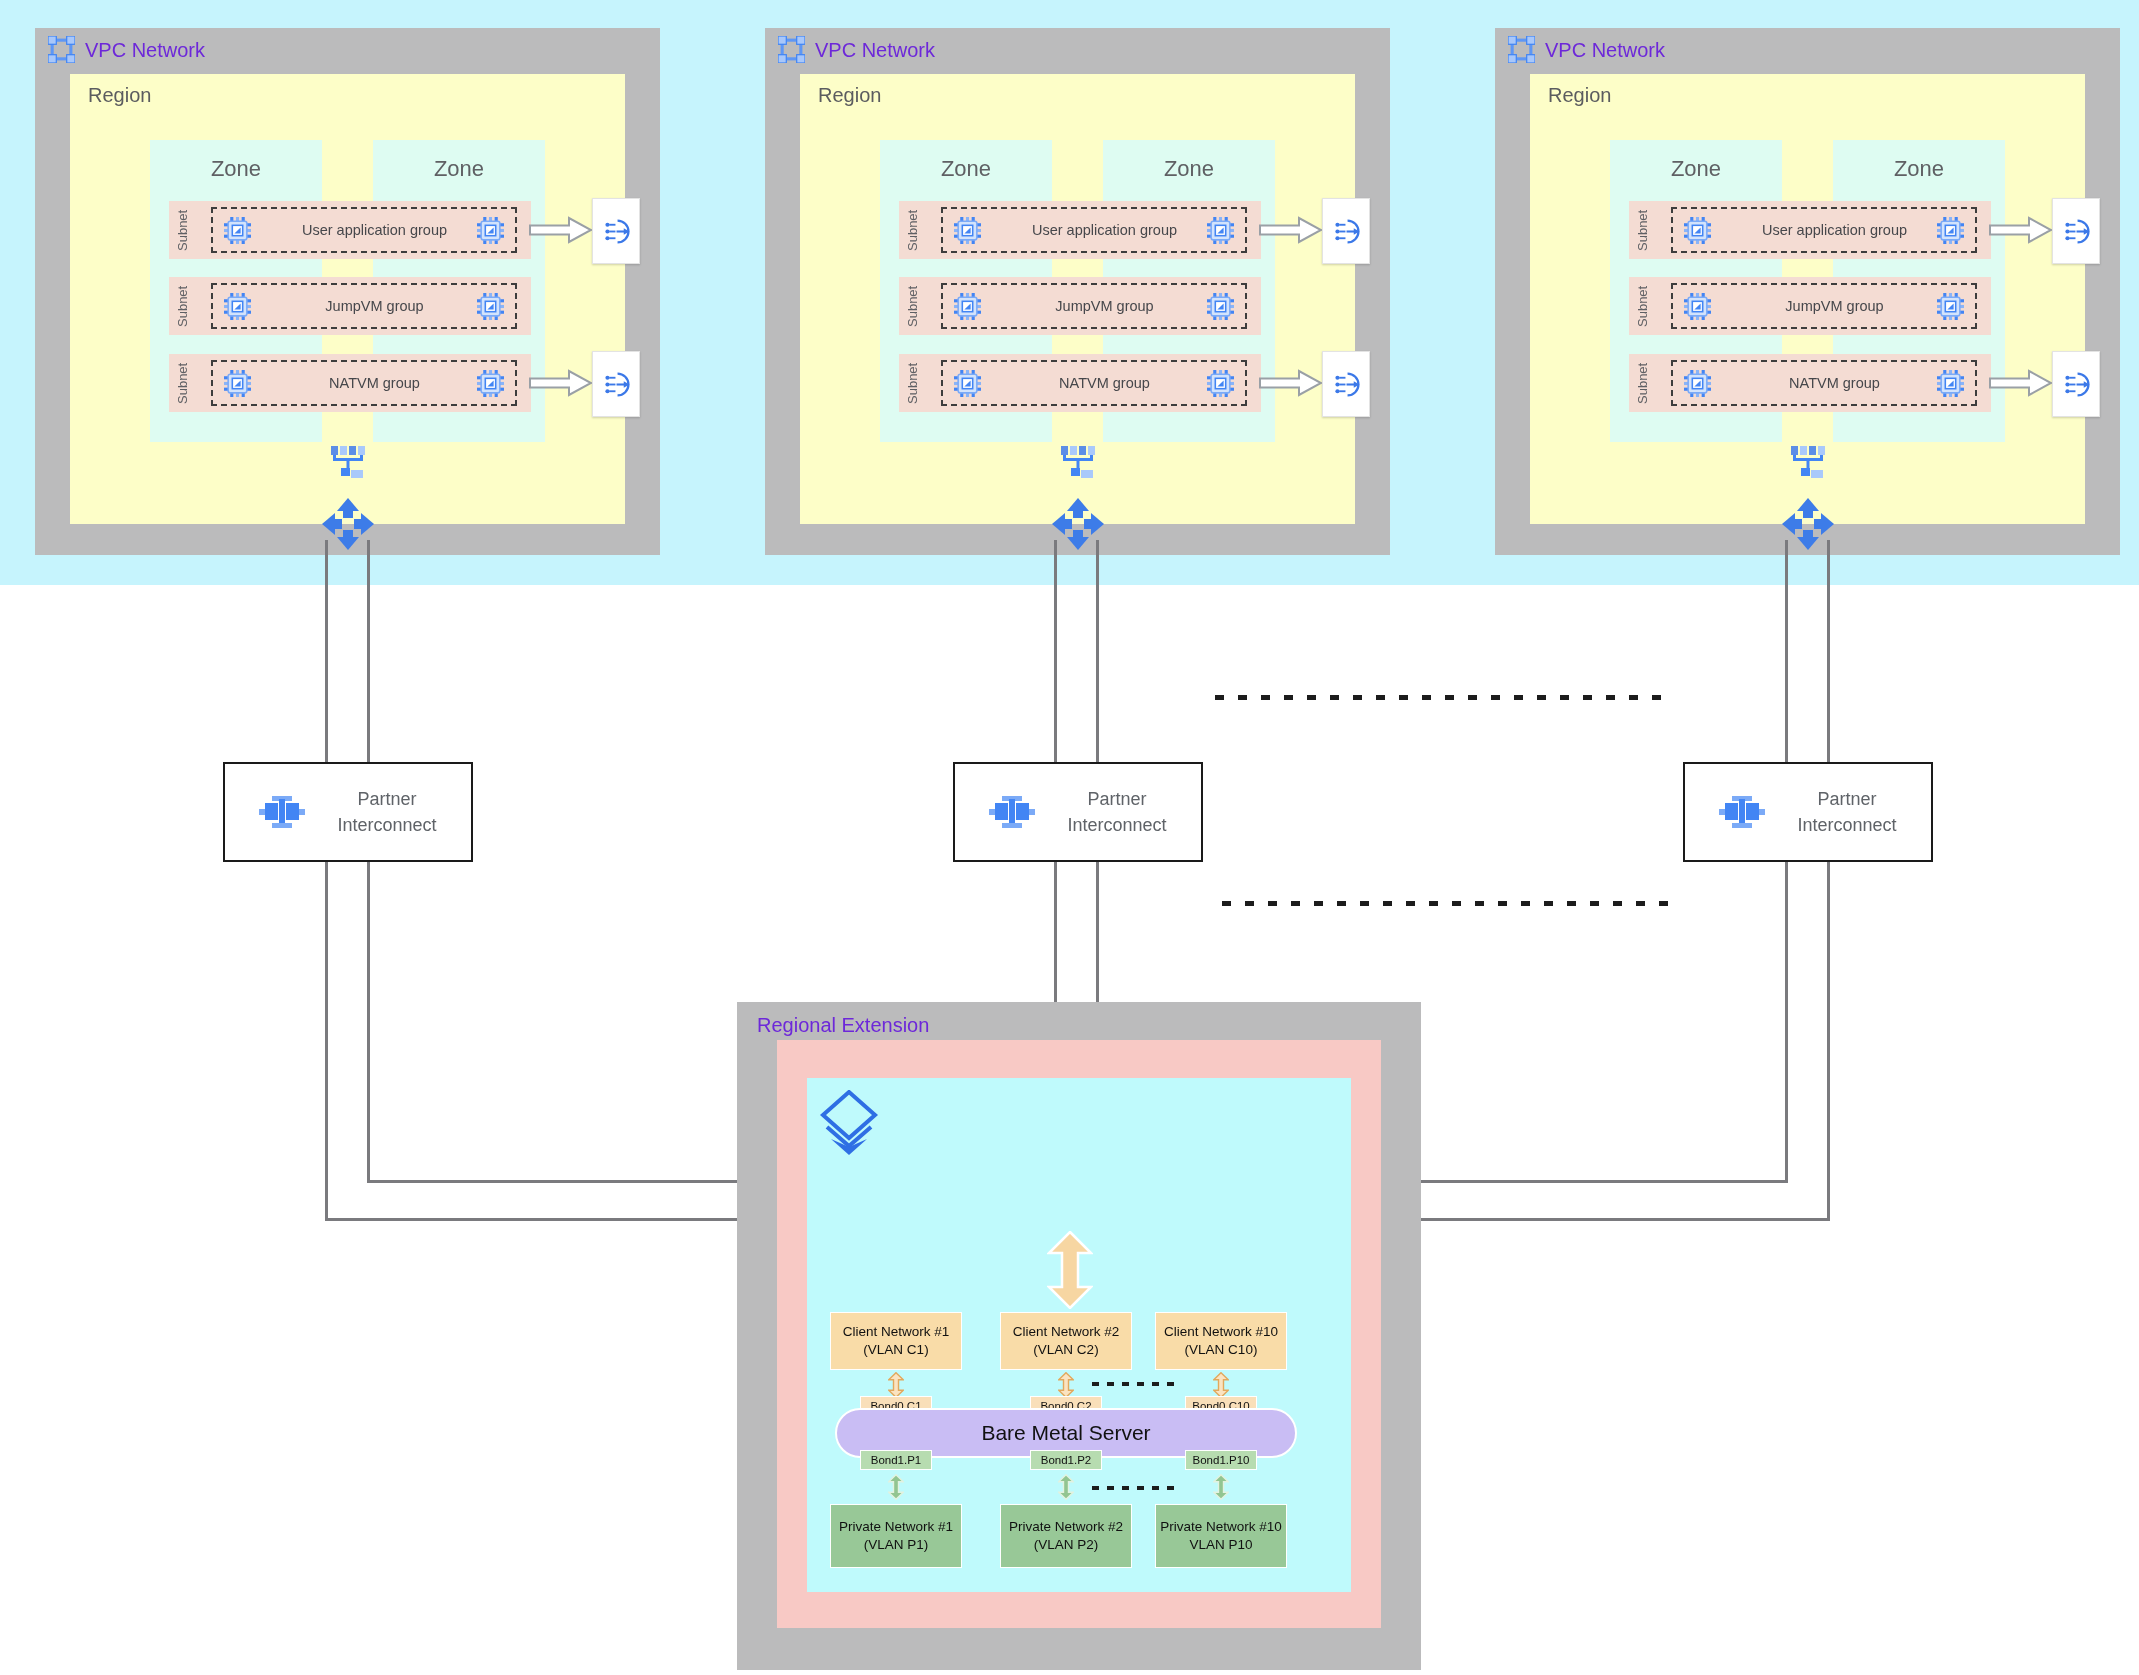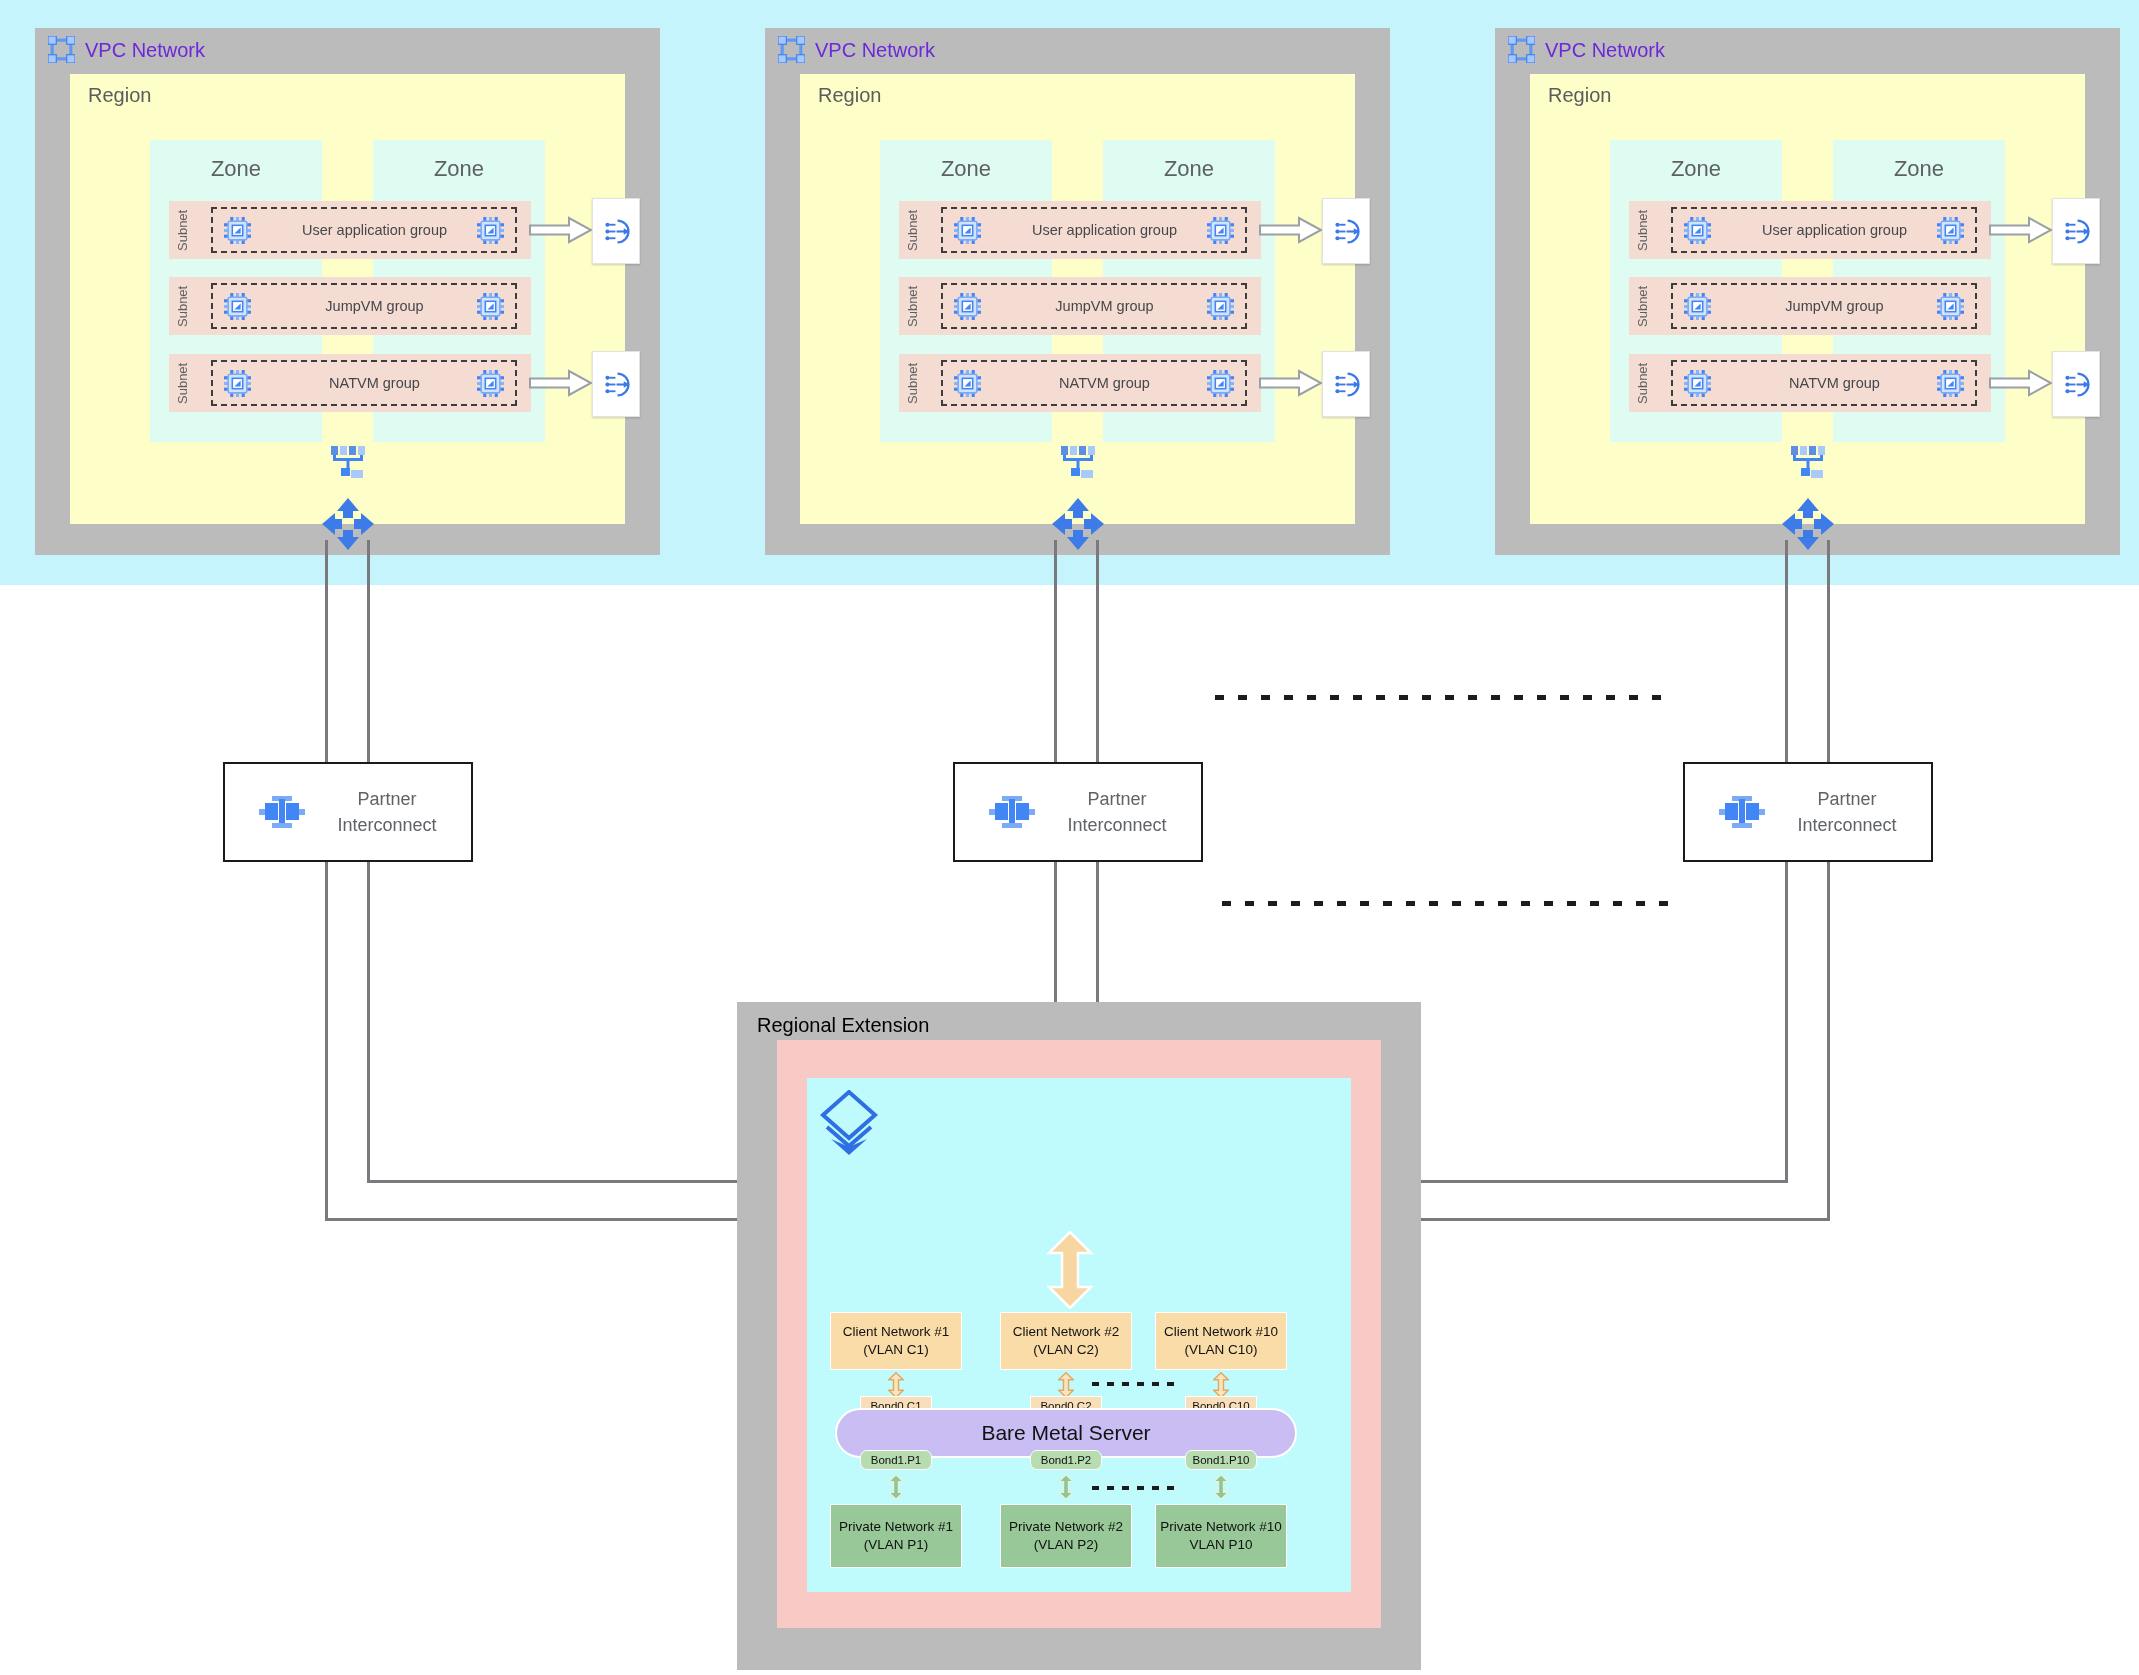--- a/index.html
+++ b/index.html
@@ -37,31 +37,31 @@
   .dotline{height:5px;background:repeating-linear-gradient(90deg,#1c1c1c 0 9px,transparent 9px 23px);}
   .dotline-sm{height:4px;background:repeating-linear-gradient(90deg,#1c1c1c 0 7px,transparent 7px 15px);}
 
   
   .pi-box{top:762px;width:250px;height:100px;background:#fff;border:2.5px solid #1a1a1a;box-sizing:border-box;}
   .pi-ic{position:absolute;left:33px;top:28px;width:48px;height:40px;}
   .pi-label{position:absolute;left:92px;top:22px;width:140px;text-align:center;font-size:18px;line-height:26px;color:#5F6368;}
 
   
   .ext-gray{left:737px;top:1002px;width:684px;height:668px;background:#BBBBBC;}
-  .ext-title{position:absolute;left:20px;top:12px;font-size:20px;color:#000000;}
+  .ext-title{position:absolute;left:20px;top:12px;font-size:20px;color:#6d28d9;}
   .ext-pink{left:777px;top:1040px;width:604px;height:588px;background:#F8C9C5;}
   .ext-cyan{left:807px;top:1078px;width:544px;height:514px;background:#BFFAFC;}
   .layers-ic{left:818px;top:1090px;width:62px;height:68px;}
   .vrf{left:840px;top:1169px;width:460px;height:60px;background:#F9DCA8;border:2px solid #fff;box-sizing:border-box;display:flex;align-items:center;justify-content:center;font-size:21px;color:#111;}
   .bigarrow{left:1047px;top:1231px;width:46px;height:78px;}
   .cnet{top:1312px;width:132px;height:58px;background:#F9DCA8;border:1.5px solid #fff;box-sizing:border-box;display:flex;flex-direction:column;align-items:center;justify-content:center;font-size:13.5px;line-height:1.3;color:#111;text-align:center;}
   .pnet{top:1504px;width:132px;height:64px;background:#98C897;border:1.5px solid #fff;box-sizing:border-box;display:flex;flex-direction:column;align-items:center;justify-content:center;font-size:13.5px;line-height:1.3;color:#111;text-align:center;}
   .bond{width:72px;height:20px;box-sizing:border-box;border:1px solid #fff;font-size:11.5px;color:#111;display:flex;align-items:center;justify-content:center;}
   .bond.c{background:#F9DFB9;top:1396px;}
-  .bond.p{background:#B7DCB0;top:1450px;border-radius:7px;}
+  .bond.p{background:#B7DCB0;top:1450px;}
   .smallarrow{width:16px;height:26px;}
   .bms{left:835px;top:1408px;width:462px;height:50px;background:#C9BDF4;border:2px solid #fff;border-radius:27px;box-sizing:border-box;display:flex;align-items:center;justify-content:center;font-size:21px;color:#111;}
 </style>
 </head>
 <body>
 
 <div class="canvas">
   <div class="abs top-band"></div>
 
   <div class="abs vpc" style="left:35px">

